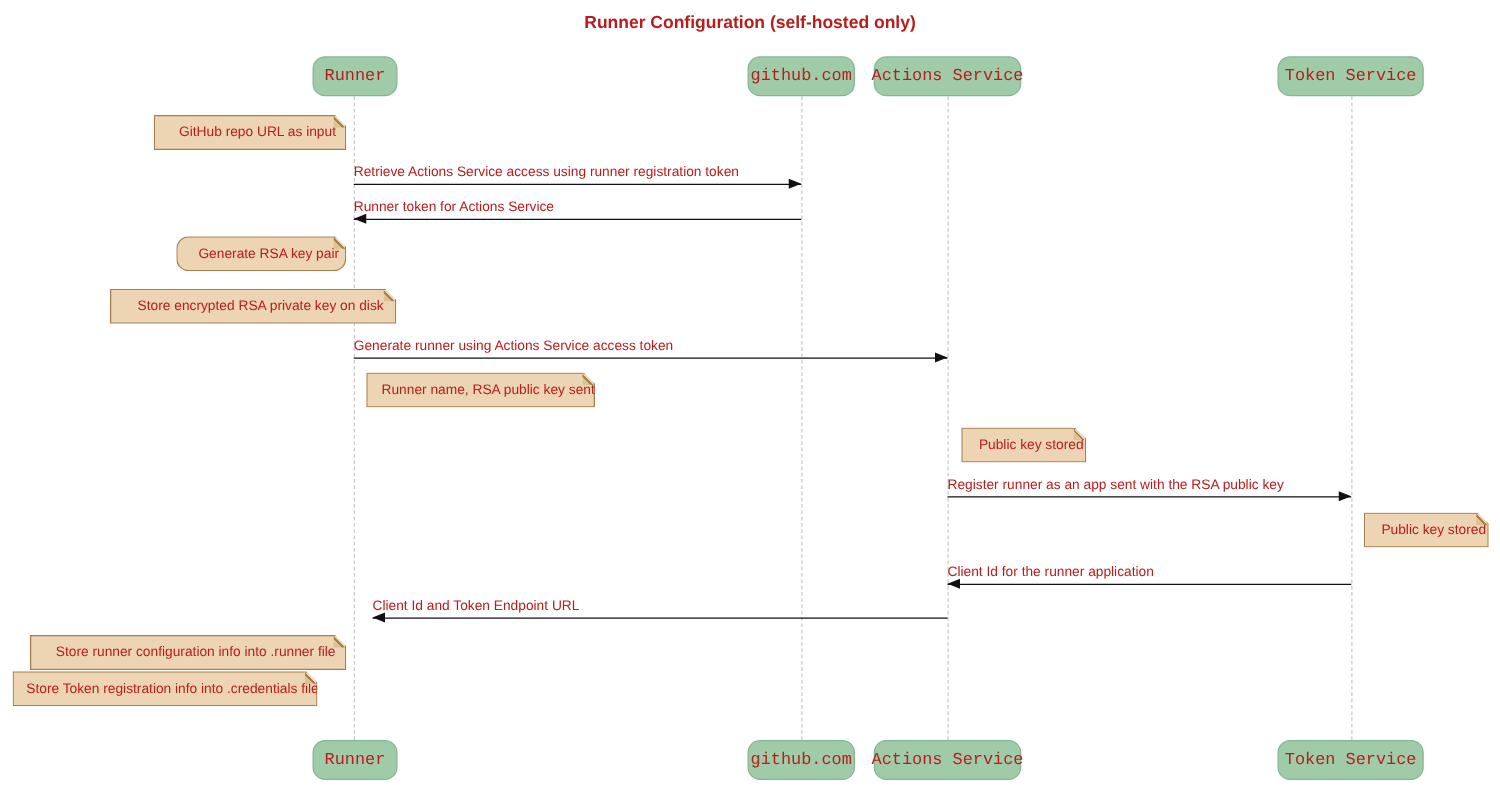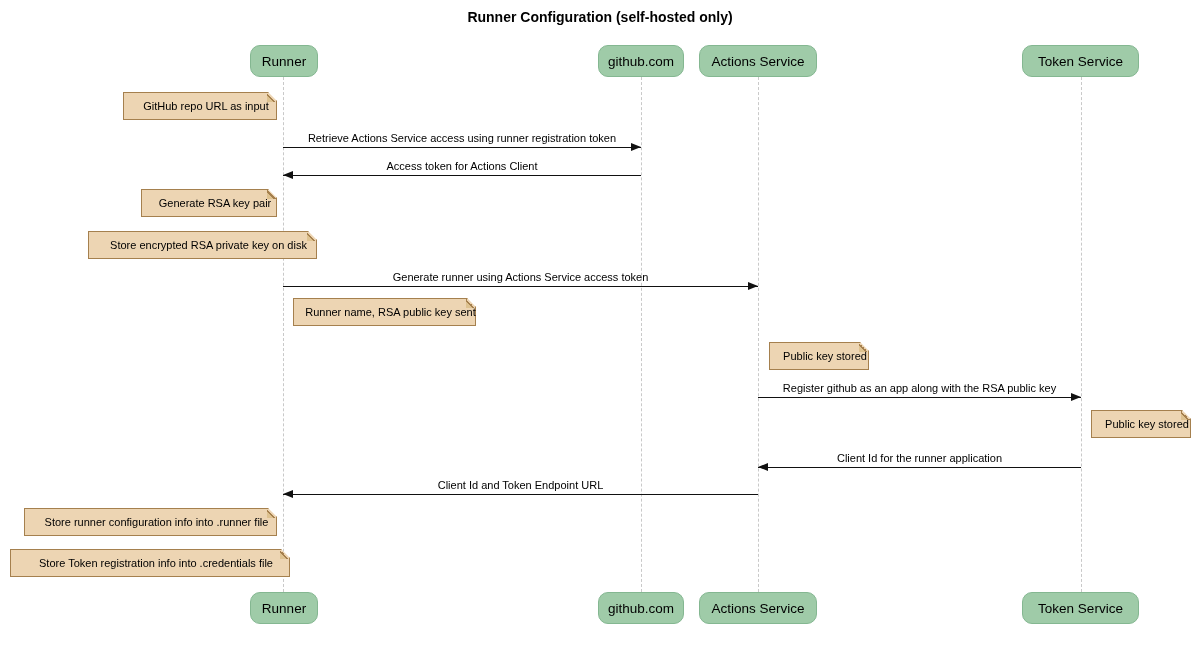--- a/index.html
+++ b/index.html
@@ -3,21 +3,21 @@
 <meta charset="utf-8">
 <style>
   * { margin: 0; padding: 0; box-sizing: border-box; }
   html, body { background: #ffffff; }
   .canvas {
     position: relative;
     width: 1200px;
     height: 647px;
     background: #ffffff;
     font-family: "Liberation Sans", sans-serif;
-    color: #000000;
+    color: #b91c1c;
     overflow: hidden;
   }
   .title {
     position: absolute;
     top: 9px; left: 0;
     width: 1200px;
     text-align: center;
     font-size: 14px;
     font-weight: bold;
   }
@@ -32,20 +32,21 @@
     position: absolute;
     height: 32px;
     background: #9fcba8;
     border: 1px solid #84b791;
     border-radius: 10px;
     display: flex;
     align-items: center;
     justify-content: center;
     font-size: 13.5px;
     white-space: nowrap;
+    font-family: Liberation Mono, monospace;
   }
   .note {
     position: absolute;
     height: 28px;
     background: #edd5b3;
     border: 1px solid #a5804e;
     display: flex;
     align-items: center;
     justify-content: center;
     font-size: 11px;
@@ -64,21 +65,21 @@
       #decl90 63%);
     background: linear-gradient(to bottom left,
       transparent 0%, transparent 50%,
       #a5804e 50%, #a5804e 63%,
       #dec290 63%);
   }
   .msg { position: absolute; }
   .msg-label {
     font-size: 11px;
     line-height: 13px;
-    text-align: center;
+    text-align: left;
     padding-bottom: 2px;
     white-space: nowrap;
   }
   .msg-line {
     position: relative;
     height: 0;
     border-top: 1px solid #111;
   }
   .msg-line.arrow-right::after {
     content: '';
@@ -131,51 +132,51 @@
     <span>github.com</span>
   </div>
   <div class="participant" style="left:699px; top:592px; width:118px;">
     <span>Actions Service</span>
   </div>
   <div class="participant" style="left:1022px; top:592px; width:117px;">
     <span>Token Service</span>
   </div>
 
   <div class="note" style="left:123px; top:92px; width:154px;">GitHub repo URL as input</div>
-  <div class="note" style="left:141px; top:189px; width:136px;">Generate RSA key pair</div>
+  <div class="note" style="left:141px; top:189px; width:136px;border-radius:10px;">Generate RSA key pair</div>
   <div class="note" style="left:48px; top:231px; width:229px;margin-left:40px;">Store encrypted RSA private key on disk</div>
   <div class="note" style="left:293px; top:298px; width:183px;">Runner name, RSA public key sent</div>
   <div class="note" style="left:769px; top:342px; width:100px;">Public key stored</div>
   <div class="note" style="left:1091px; top:410px; width:100px;">Public key stored</div>
   <div class="note" style="left:24px; top:508px; width:253px;">Store runner configuration info into .runner file</div>
-  <div class="note" style="left:10px; top:549px; width:280px;">Store Token registration info into .credentials file</div>
+  <div class="note" style="left:10px; top:537px; width:244px;">Store Token registration info into .credentials file</div>
 
   <div class="msg" style="left:283px; top:132px; width:358px;">
     <div class="msg-label">Retrieve Actions Service access using runner registration token</div>
     <div class="msg-line arrow-right"></div>
   </div>
 
   <div class="msg" style="left:283px; top:160px; width:358px;">
-    <div class="msg-label">Access token for Actions Client</div>
+    <div class="msg-label">Runner token for Actions Service</div>
     <div class="msg-line arrow-left"></div>
   </div>
 
   <div class="msg" style="left:283px; top:271px; width:475px;">
     <div class="msg-label">Generate runner using Actions Service access token</div>
     <div class="msg-line arrow-right"></div>
   </div>
 
   <div class="msg" style="left:758px; top:382px; width:323px;">
-    <div class="msg-label">Register github as an app along with the RSA public key</div>
+    <div class="msg-label">Register runner as an app sent with the RSA public key</div>
     <div class="msg-line arrow-right"></div>
   </div>
 
   <div class="msg" style="left:758px; top:452px; width:323px;">
     <div class="msg-label">Client Id for the runner application</div>
     <div class="msg-line arrow-left"></div>
   </div>
 
-  <div class="msg" style="left:283px; top:479px; width:475px;">
+  <div class="msg" style="left:283px; top:479px; width:475px;padding-left:15px;">
     <div class="msg-label">Client Id and Token Endpoint URL</div>
     <div class="msg-line arrow-left"></div>
   </div>
 
 </div>
 
 </body></html>

